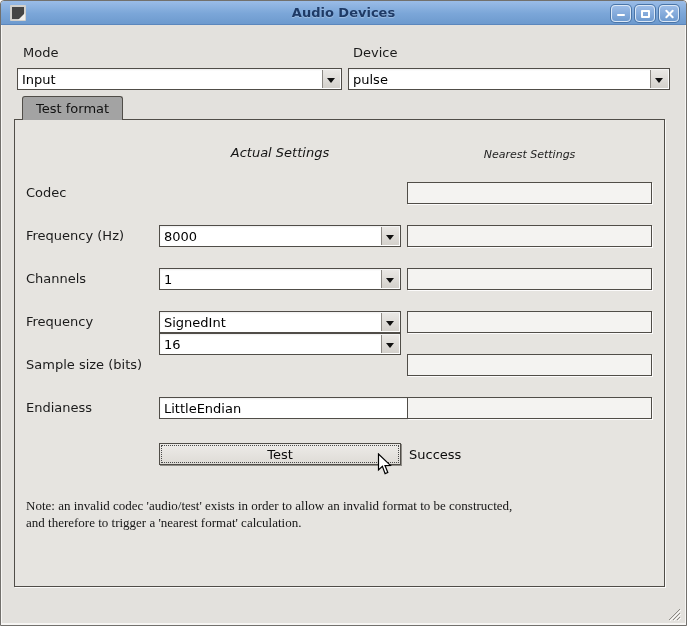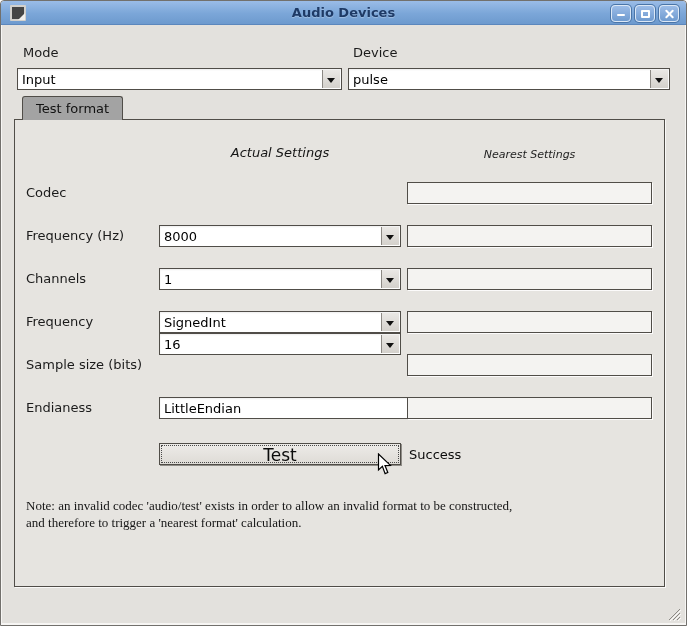--- a/index.html
+++ b/index.html
@@ -51,21 +51,21 @@
   .tab{padding:0 13px;font-size:13px;color:#111;height:22px;line-height:21px;
     background:#d8d5d0;border:1px solid #504d48;border-bottom:none;border-radius:3px 3px 0 0;}
   .tab.active{height:24px;line-height:23px;background:#a3a3a3;}
   .pane{position:absolute;left:13px;top:118px;width:651px;height:468px;
     background:#e6e4e0;border:1px solid #504d48;box-shadow:1px 1px 0 rgba(255,255,255,.8);}
   .hdr{position:absolute;text-align:center;font-style:italic;color:#141414;}
   .hdr-actual{left:158px;top:144px;width:242px;font-size:13px;}
   .hdr-nearest{left:406px;top:147px;width:245px;font-size:11px;color:#232323;}
   
   .test-btn{position:absolute;left:158px;top:442px;width:242px;height:22px;
-    font-family:"DejaVu Sans", sans-serif;font-size:17px;color:#0b0b0b;text-align:center;line-height:20px;
+    font-family:"DejaVu Sans", sans-serif;font-size:13px;color:#0b0b0b;text-align:center;line-height:20px;
     background:linear-gradient(to bottom,#edebe8,#dedbd6);
     border:1px solid #504d48;box-shadow:1px 1px 0 #908d88;
     outline:1px dotted #4a4a4a;outline-offset:-3px;}
   .status{position:absolute;left:408px;top:446px;font-size:13px;color:#0b0b0b;}
   .note{position:absolute;left:25px;top:496px;width:640px;font-size:13px;line-height:17px;color:#161616;font-family:Liberation Serif, serif;}
   .note span{display:block;}
   .cursor{position:absolute;left:376px;top:452px;z-index:9;}
   .grip{position:absolute;right:5px;bottom:4px;}
 </style>
 </head>

